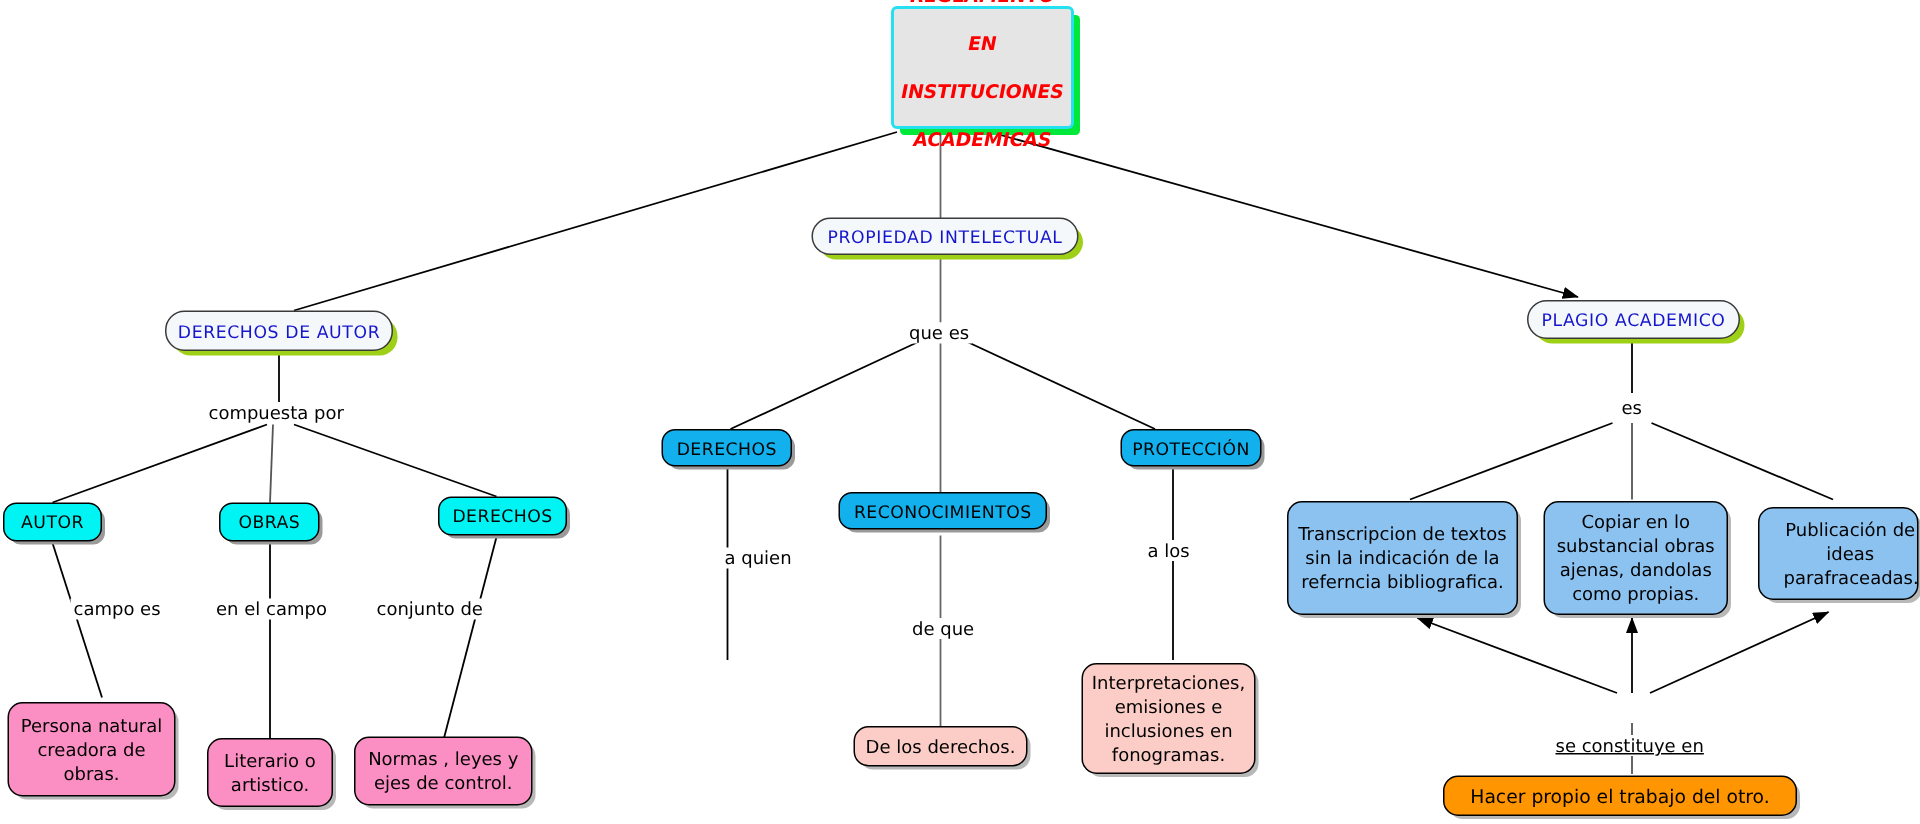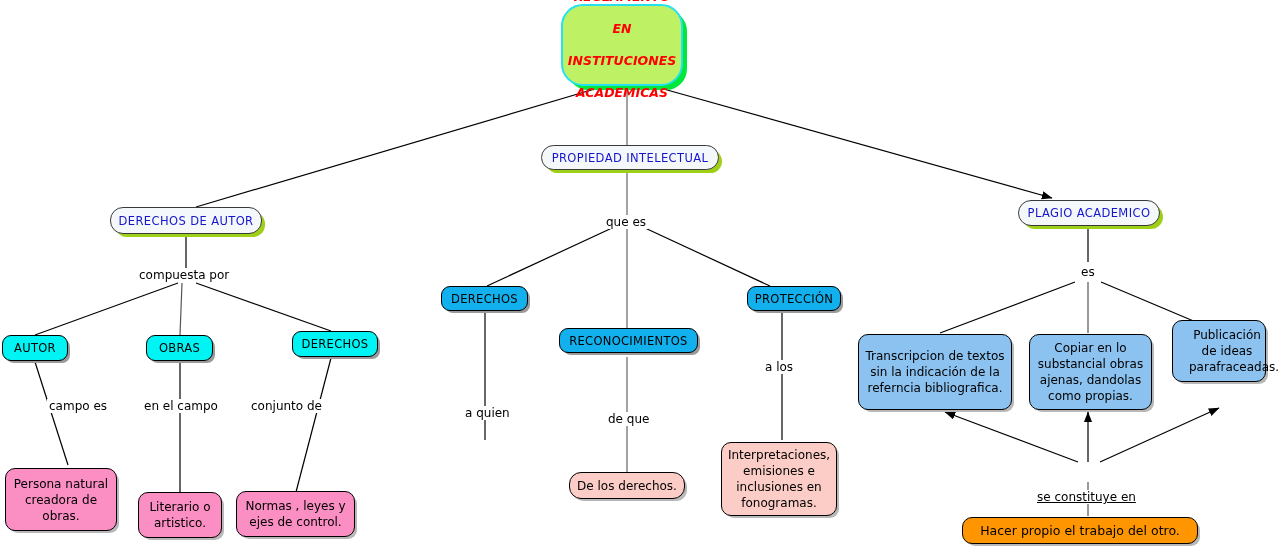--- a/index.html
+++ b/index.html
@@ -30,29 +30,30 @@
     align-items: center;
     justify-content: center;
     text-align: center;
     border-radius: 9px;
     z-index: 5;
   }
   .node span { display: block; width: 100%; }
 
   
   .n-root {
-    background: #bef264;
+    background: #e5e5e5;
     border: 2px solid #24e0f0;
-    border-radius: 22px;
+    border-radius: 4px;
     color: #ff0000;
     font-style: italic;
     font-weight: bold;
     font-size: 12.5px;
     line-height: 16px;
     box-shadow: 5px 5px 0 -1px #00e839;
+    margin-left: 33px;
   }
 
   
   .n-concept {
     background: #f4f8fb;
     border: 1.3px solid #3a3a3a;
     border-radius: 13px;
     color: #1515cc;
     font-size: 11.5px;
     letter-spacing: .4px;
@@ -238,57 +239,57 @@
 
   <div class="node n-azure" style="left:559px; top:328px; width:139px; height:25px;">
     <span>RECONOCIMIENTOS</span>
   </div>
 
   <div class="node n-azure" style="left:735px; top:286px; width:94px; height:25px;margin-left:12px;">
     <span>PROTECCIÓN</span>
   </div>
 
 
-  <div class="node n-salmon" style="left:569px; top:472px; width:116px; height:27px;border-radius:12px;">
+  <div class="node n-salmon" style="left:569px; top:484px; width:116px; height:27px;">
     <span>De los derechos.</span>
   </div>
 
   <div class="node n-salmon" style="left:721px; top:442px; width:116px; height:74px;">
     <span>Interpretaciones, emisiones e inclusiones en fonogramas.</span>
   </div>
 
   <div class="node n-lblue" style="left:1029px; top:334px; width:123px; height:76px;">
     <span>Copiar en lo substancial obras ajenas, dandolas como propias.</span>
   </div>
 
   <div class="node n-lblue" style="left:858px; top:334px; width:154px; height:76px;">
     <span>Transcripcion de textos sin la indicación de la referncia bibliografica.</span>
   </div>
 
-  <div class="node n-lblue" style="left:1172px; top:320px; width:94px; height:62px;padding-left:16px;">
+  <div class="node n-lblue" style="left:1172px; top:338px; width:107px; height:62px;padding-left:16px;">
     <span>Publicación de ideas parafraceadas.</span>
   </div>
 
   <div class="node n-orange" style="left:962px; top:517px; width:236px; height:27px;">
     <span>Hacer propio el trabajo del otro.</span>
   </div>
 
   <div class="linklabel" style="left:137px; top:268px;">compuesta por</div>
 
   <div class="linklabel" style="left:604px; top:215px;">que es</div>
 
   <div class="linklabel" style="left:1079px; top:265px;">es</div>
 
   <div class="linklabel" style="left:47px; top:399px;">campo es</div>
 
   <div class="linklabel" style="left:142px; top:399px;">en el campo</div>
 
   <div class="linklabel" style="left:249px; top:399px;">conjunto de</div>
 
-  <div class="linklabel" style="left:463px; top:365px;margin-top:41px;">a quien</div>
+  <div class="linklabel" style="left:481px; top:365px;">a quien</div>
 
   <div class="linklabel" style="left:606px; top:412px;">de que</div>
 
   <div class="linklabel" style="left:763px; top:360px;">a los</div>
 
   <div class="linklabel" style="left:1035px; top:490px;text-decoration:underline;">se constituye en</div>
 
 </div>
 
 </body></html>

